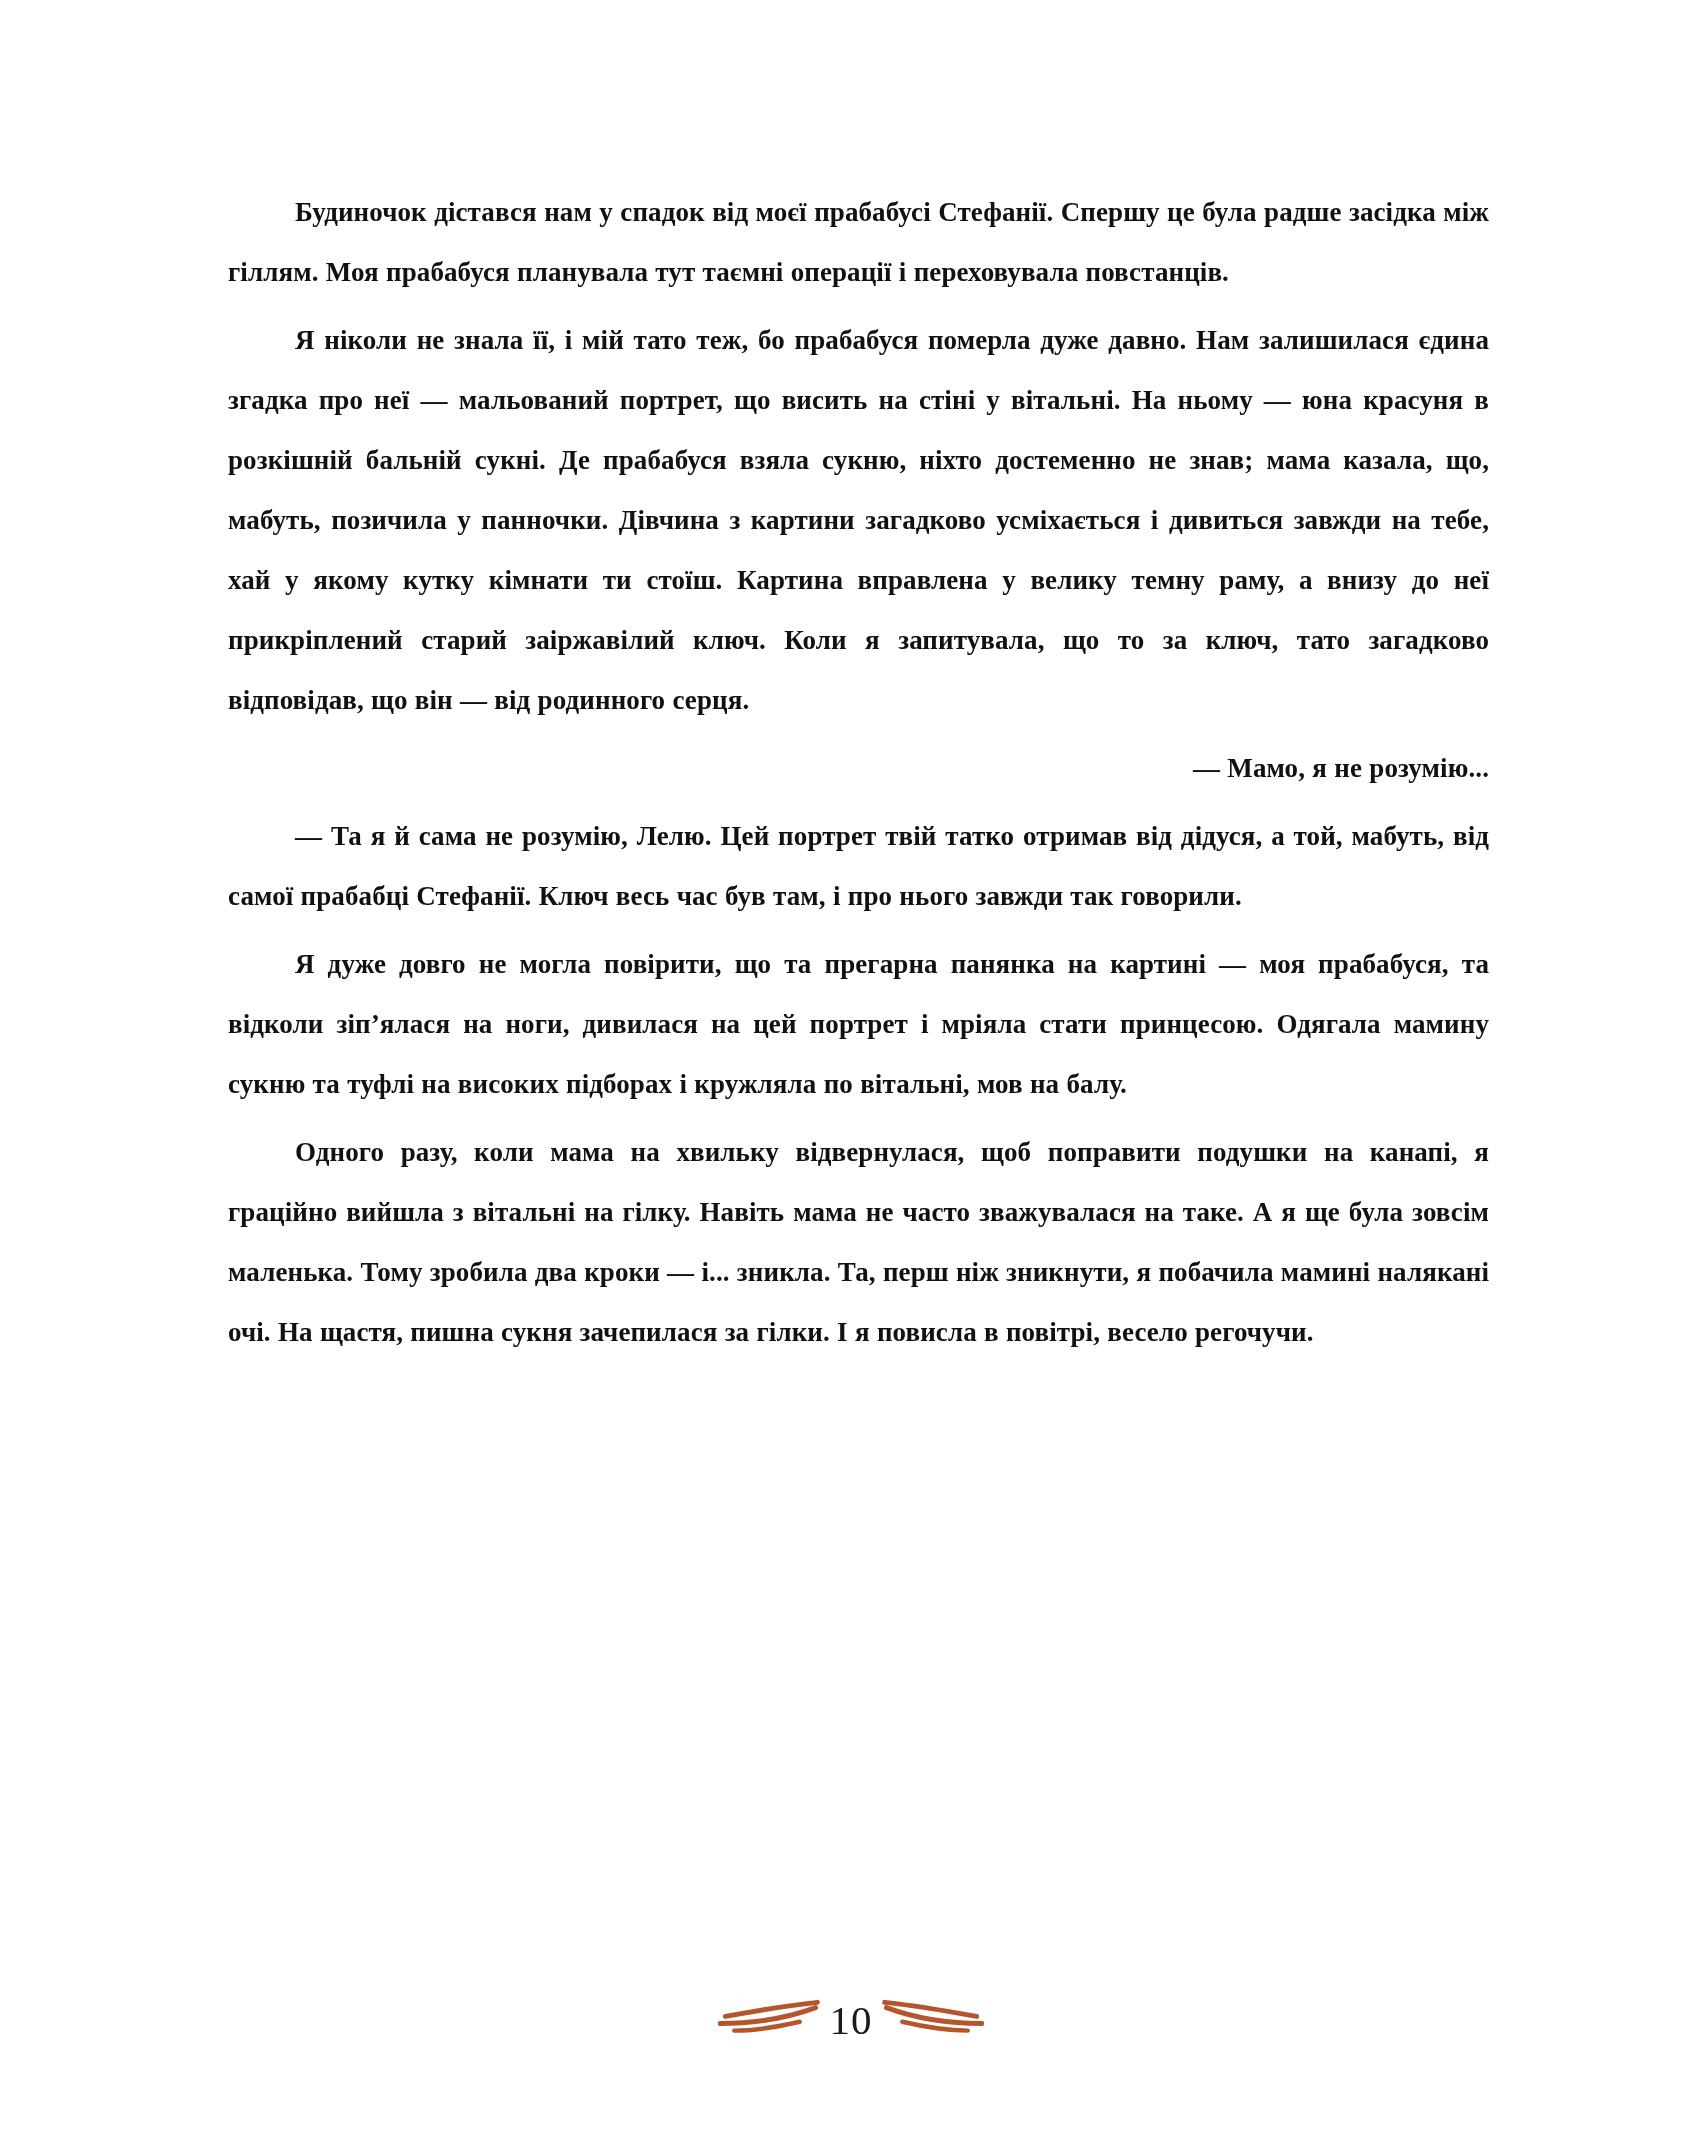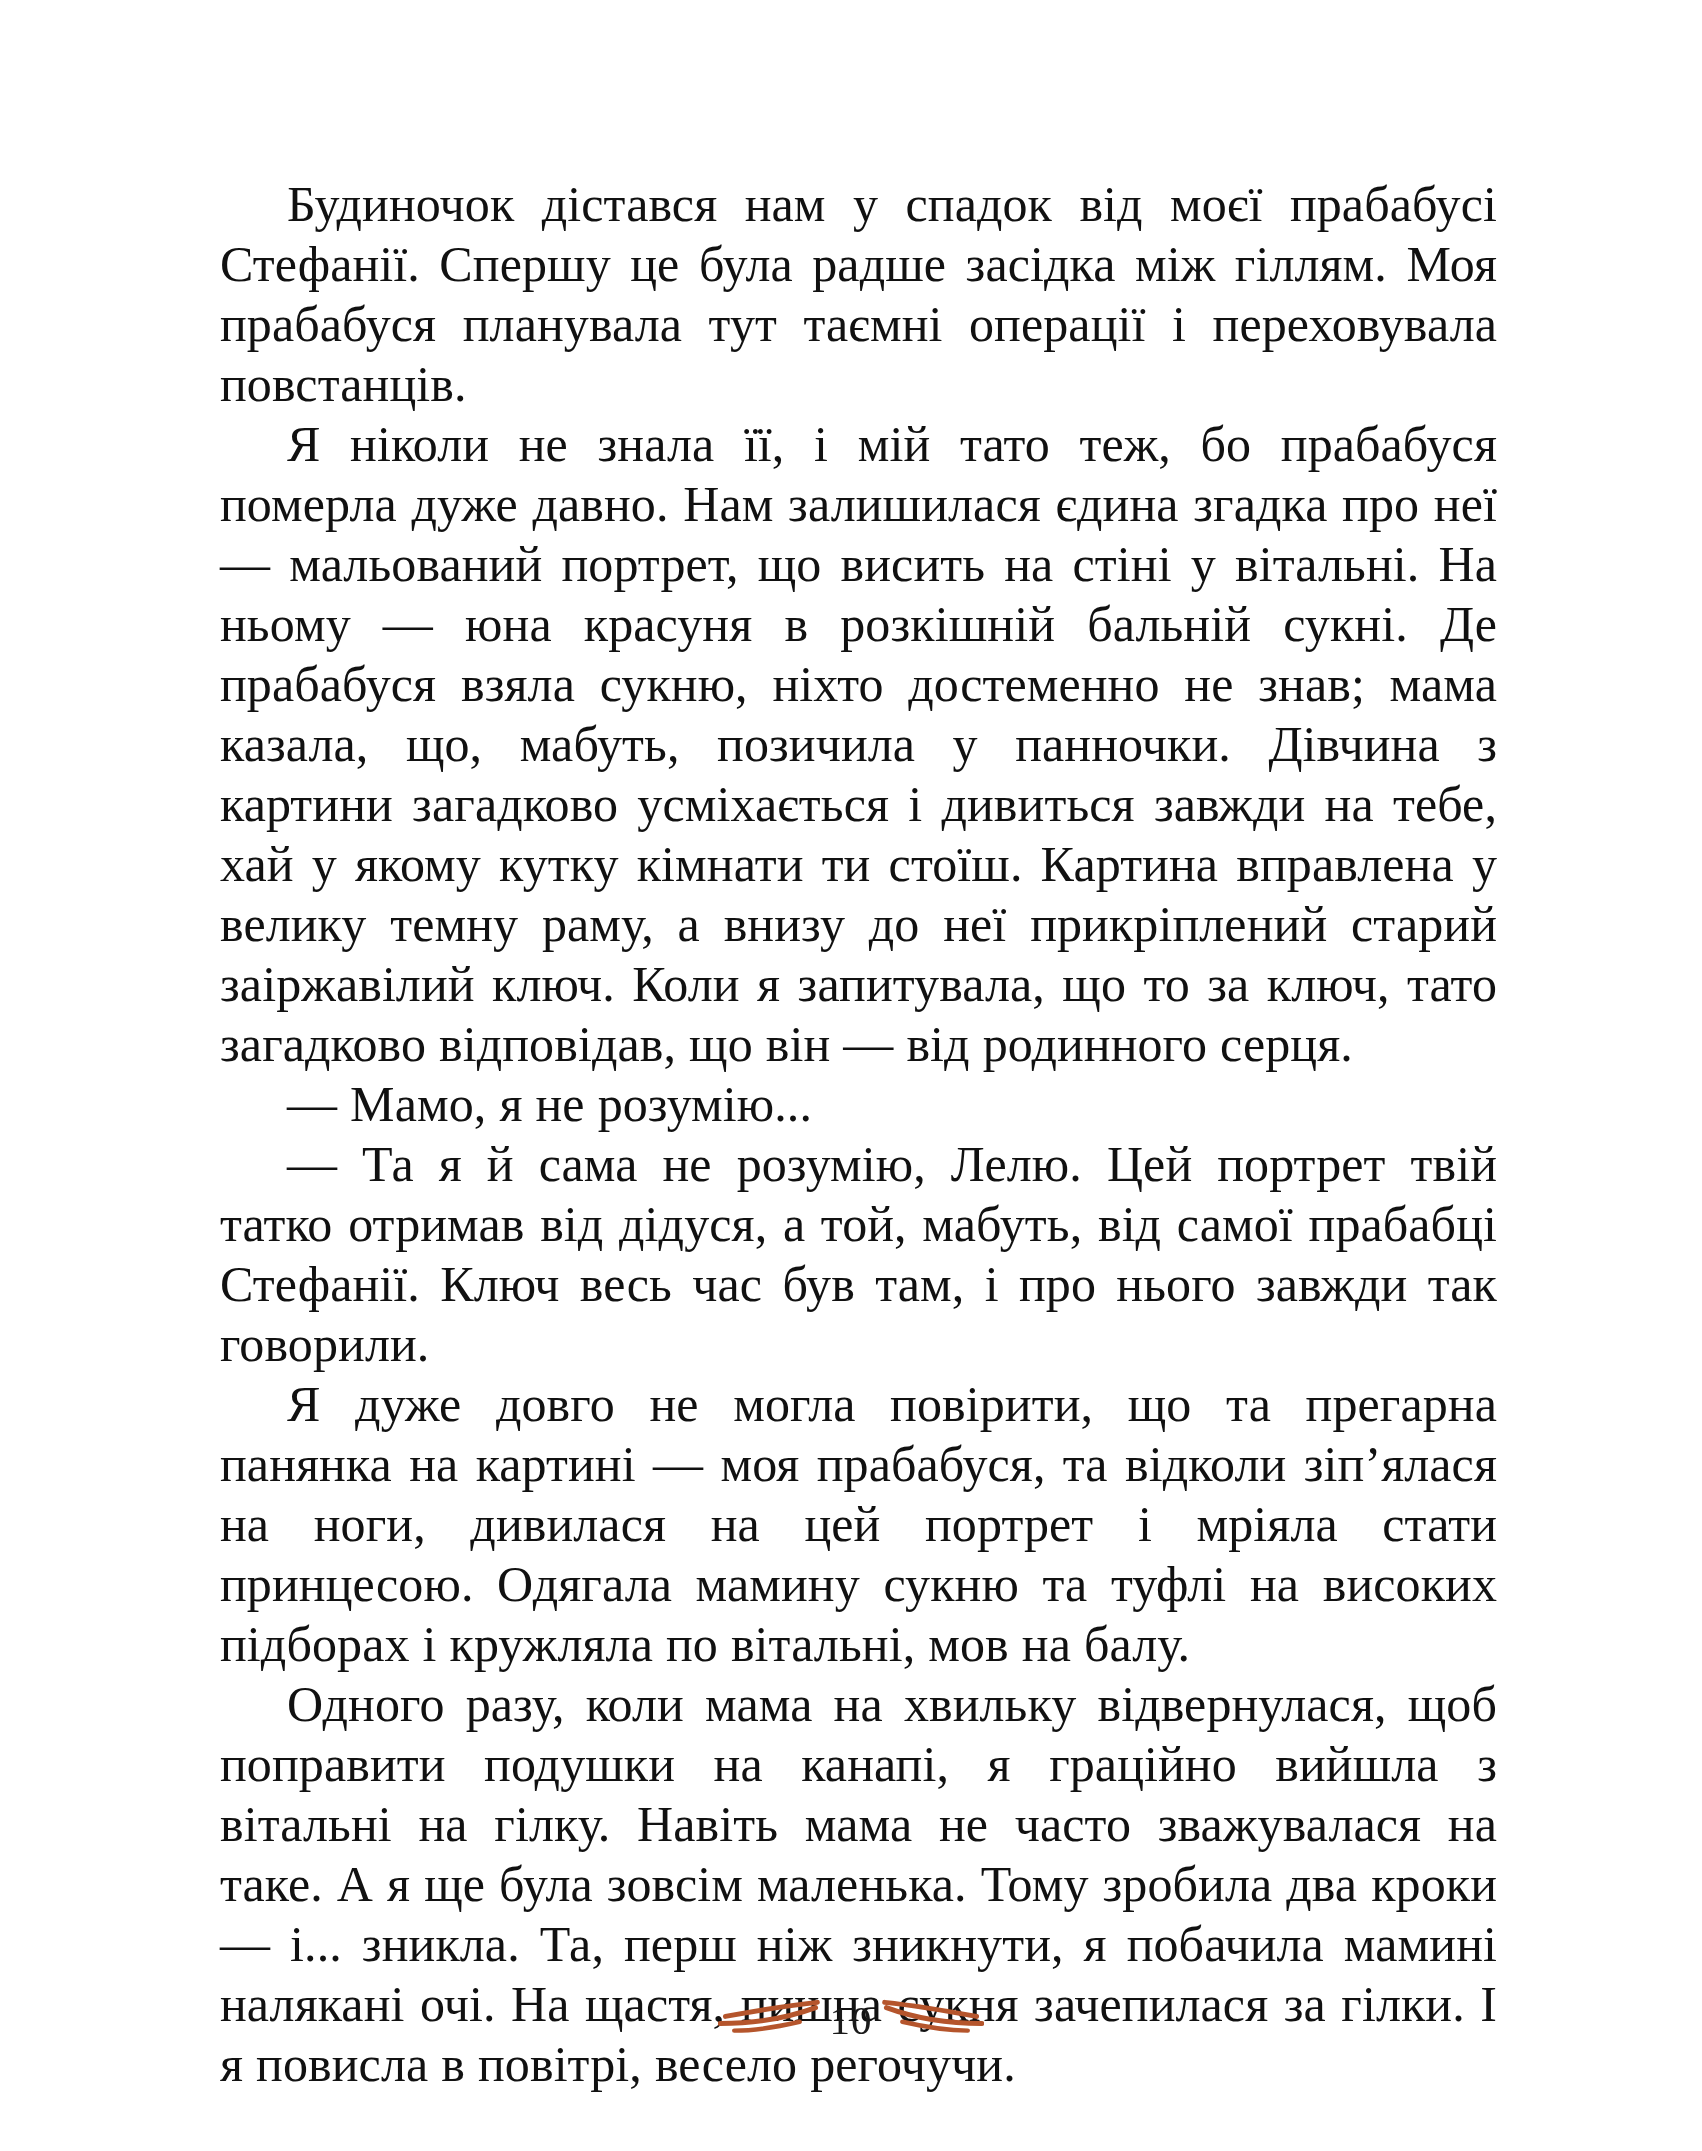--- a/index.html
+++ b/index.html
@@ -25,33 +25,34 @@
   }
 
   .text-block {
     position: absolute;
     left: 220px;
     top: 174px;
     width: 1277px;
   }
 
   .para {
-    margin: 0;
+    margin: 8px;
     text-indent: 67px;
     text-align: justify;
-    font-size: 50px;
+    font-size: 27px;
     line-height: 60px;
     letter-spacing: 0.1px;
     word-spacing: 0.4px;
     hyphens: manual;
+    font-weight: bold;
     -webkit-hyphens: manual;
   }
 
   .para.dialogue {
-    text-align: left;
+    text-align: right;
   }
 
   .footer {
     position: absolute;
     left: 0;
     top: 1997px;
     width: 1702px;
     display: flex;
     align-items: center;
     justify-content: center;

